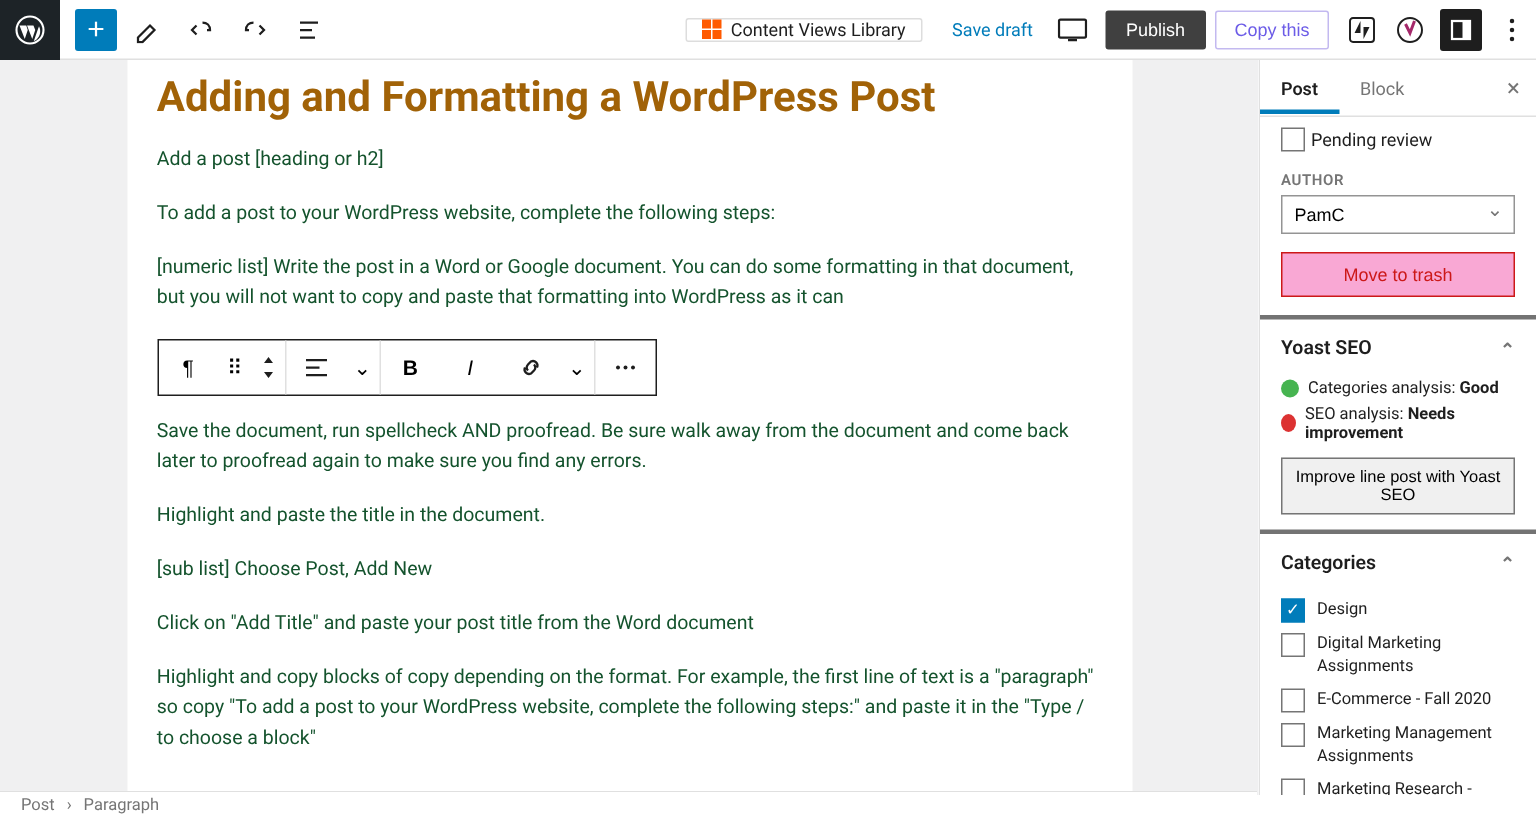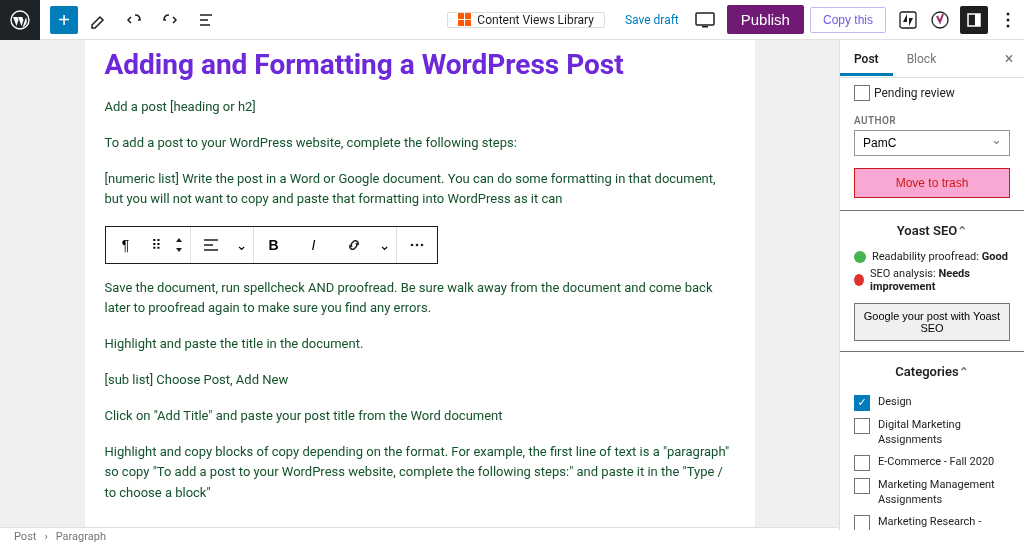--- a/index.html
+++ b/index.html
@@ -11,29 +11,29 @@
 .wp-logo svg { fill: #fff; }
 .tb-btn { width: 32px; height: 32px; display: flex; align-items: center; justify-content: center; border: none; background: none; cursor: pointer; margin: 0 2px; }
 .add-btn { background: #1e1e1e; color: #fff; border-radius: 2px; width: 28px; height: 28px; margin-left: 10px; font-size: 20px; line-height: 1; }
 .add-btn.blue { background: #007cba; }
 .tb-spacer { flex: 1; }
 .cv-lib { display: flex; align-items: flex-start; gap: 6px; border: 1px solid #ddd; padding: 0 10px; font-size: 12px; border-radius: 2px; margin-right: 10px; cursor: pointer; }
 .cv-grid { display: grid; grid-template-columns: repeat(2, 6px); grid-template-rows: repeat(2, 6px); gap: 1px; }
 .cv-grid div { background: #ff5a00; }
 .save-draft { color: #007cba; font-size: 12px; padding: 6px 10px; cursor: pointer; }
 .preview-btn, .settings-btn, .more-btn { width: 32px; height: 32px; display: flex; align-items: center; justify-content: center; cursor: pointer; }
-.publish-btn { background: #701a75; color: #fff; border: none; padding: 6px 14px; font-size: 15px; border-radius: 2px; cursor: pointer; margin: 16px 6px; }
+.publish-btn { background: #404040; color: #fff; border: none; padding: 6px 14px; font-size: 12px; border-radius: 2px; cursor: pointer; margin: 16px 6px; }
 .copy-btn { background: #fff; color: #6c5ce7; border: 1px solid #c3b9f0; padding: 5px 12px; font-size: 12px; border-radius: 2px; cursor: pointer; margin-right: 6px; }
 .tb-icon { stroke: #1e1e1e; fill: none; }
 
 
 .main { display: flex; height: 490px; }
 .editor { flex: 1; background: #f0f0f1; overflow-y: auto; position: relative; }
 .canvas { background: #fff; max-width: 670px; margin: 0 auto; padding: 0 20px 30px; }
-.post-title { font-size: 28px; font-weight: 700; padding: 8px 0 16px; color: #6d28d9; }
+.post-title { font-size: 28px; font-weight: 700; padding: 8px 0 16px; color: #a16207; }
 .post-body p { font-size: 13px; line-height: 1.55; color: #14532d; margin-bottom: 16px; }
 
 
 .block-toolbar { display: inline-flex; border: 1px solid #1e1e1e; background: #fff; margin-bottom: 14px; }
 .bt-group { display: flex; border-right: 1px solid #e0e0e0; }
 .bt-group:last-child { border-right: none; }
 .bt-btn { width: 40px; height: 36px; display: flex; align-items: center; justify-content: center; border: none; background: none; cursor: pointer; font-size: 14px; }
 .bt-narrow { width: 22px; }
 
 
@@ -42,21 +42,21 @@
 .sb-tab { padding: 10px 14px; font-size: 12px; cursor: pointer; color: #757575; }
 .sb-tab.active { color: #1e1e1e; font-weight: 600; border-bottom: 3px solid #007cba; padding-bottom: 7px; }
 .sb-close { margin-left: auto; width: 30px; text-align: center; cursor: pointer; font-size: 16px; color: #757575; }
 .sb-body { flex: 1; overflow-y: auto; overflow-x: hidden; }
 .sb-row { padding: 6px 14px; display: flex; align-items: center; gap: 4px; font-size: 12px; }
 .sb-label { font-size: 10px; font-weight: 600; color: #757575; text-transform: uppercase; padding: 8px 14px 2px; letter-spacing: 0.04em; }
 .sb-select { width: calc(100% - 28px); margin: 2px 14px 8px; padding: 5px 8px; border: 1px solid #949494; font-size: 12px; background: #fff; appearance: none; position: relative; }
 .sb-select-wrap { position: relative; }
 .sb-select-wrap::after { content: "⌄"; position: absolute; right: 22px; top: 4px; pointer-events: none; color: #757575; }
 .trash-btn { width: calc(100% - 28px); margin: 4px 14px 12px; padding: 7px; border: 1px solid #cc1818; color: #cc1818; background: #f9a8d4; font-size: 12px; cursor: pointer; }
-.panel-hd { display: flex; justify-content: center; align-items: center; padding: 12px 14px; font-size: 13px; font-weight: 600; cursor: pointer; border-top: 1px solid #737373; }
+.panel-hd { display: flex; justify-content: space-between; align-items: center; padding: 12px 14px; font-size: 13px; font-weight: 600; cursor: pointer; border-top: 3px solid #737373; }
 .panel-hd .chev { font-size: 12px; color: #757575; }
 .status { display: flex; align-items: center; gap: 6px; font-size: 11px; padding: 0 14px 4px; }
 .dot { width: 12px; height: 12px; border-radius: 50%; display: inline-block; }
 .dot.green { background: #46b450; }
 .dot.red { background: #dc3232; }
 .improve-btn { width: calc(100% - 28px); margin: 6px 14px 10px; padding: 6px; border: 1px solid #757575; background: #f0f0f0; font-size: 11px; cursor: pointer; }
 .cat-item { display: flex; align-items: flex-start; gap: 8px; padding: 3px 14px; font-size: 11px; line-height: 1.4; }
 .chk { width: 16px; height: 16px; border: 1px solid #757575; background: #fff; flex-shrink: 0; margin-top: 1px; display: flex; align-items: center; justify-content: center; }
 .chk.checked { background: #007cba; border-color: #007cba; color: #fff; font-size: 11px; }
 
@@ -228,27 +228,27 @@
         <select class="sb-select"><option>PamC</option></select>
       </div>
       <button class="trash-btn">Move to trash</button>
 
       <div class="panel-hd">
         <span>Yoast SEO</span>
         <span class="chev">⌃</span>
       </div>
       <div class="status">
         <span class="dot green"></span>
-        <span><span>Readability proofread: </span><b>Good</b></span>
+        <span><span>Categories analysis: </span><b>Good</b></span>
       </div>
       <div class="status">
         <span class="dot red"></span>
         <span><span>SEO analysis: </span><b>Needs improvement</b></span>
       </div>
-      <button class="improve-btn">Google your post with Yoast SEO</button>
+      <button class="improve-btn">Improve line post with Yoast SEO</button>
 
       <div class="panel-hd">
         <span>Categories</span>
         <span class="chev">⌃</span>
       </div>
       <div class="cat-item">
           <div class="chk checked">✓</div>
           <span>Design</span>
         </div>
       <div class="cat-item">

